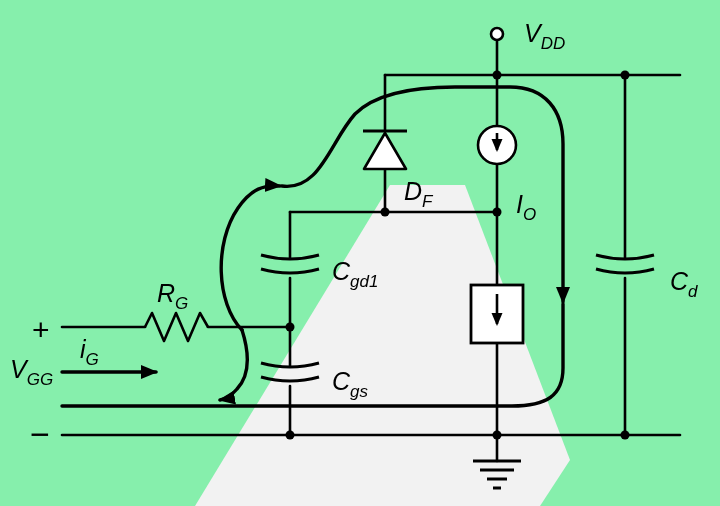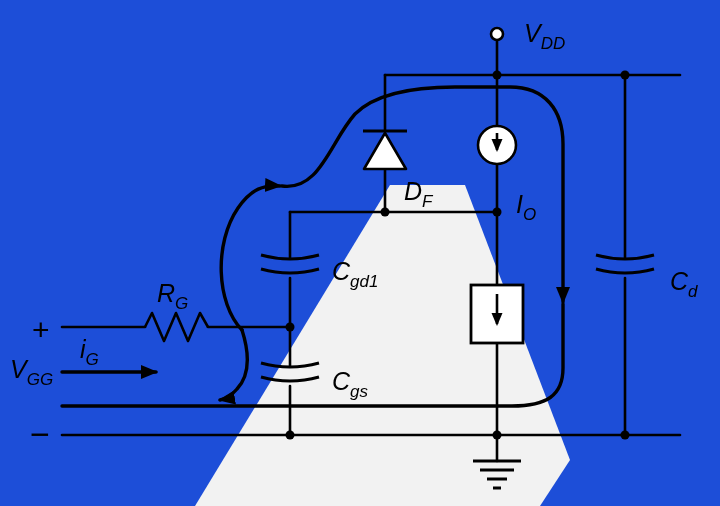--- a/index.html
+++ b/index.html
@@ -1,16 +1,16 @@
 <!DOCTYPE html>
 <html><head>
 <meta charset="utf-8">
 <style>
   html,body{margin:0;padding:0;background:#ffffff;}
-  .stage{width:720px;height:506px;position:relative;background:#1d4ed8;overflow:hidden;}
+  .stage{width:720px;height:506px;position:relative;background:#86efac;overflow:hidden;}
   .lbl{font:italic 25px "Liberation Sans", sans-serif;fill:#000;}
   .lbl .sub{font-size:17px;}
   .sign{font:normal 30px "Liberation Sans", sans-serif;fill:#000;}
   .sign-minus{font:normal 34px "Liberation Sans", sans-serif;fill:#000;}
 </style>
 </head>
 <body>
 
 <div class="stage">
 <svg width="720" height="506" viewBox="0 0 720 506" xmlns="http://www.w3.org/2000/svg">

